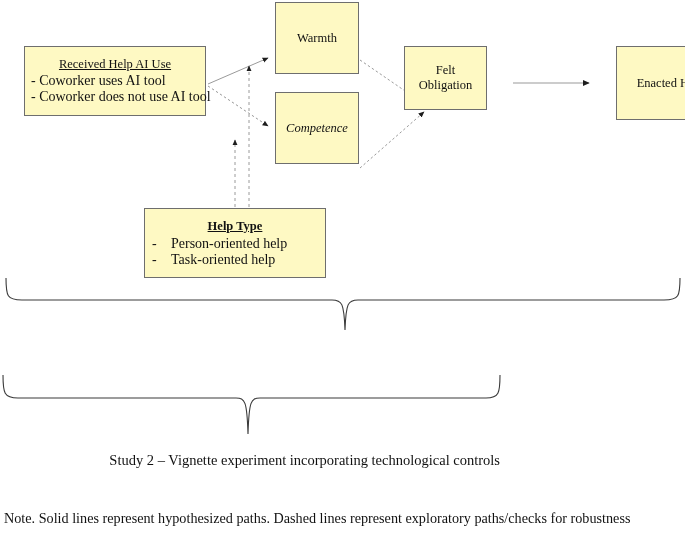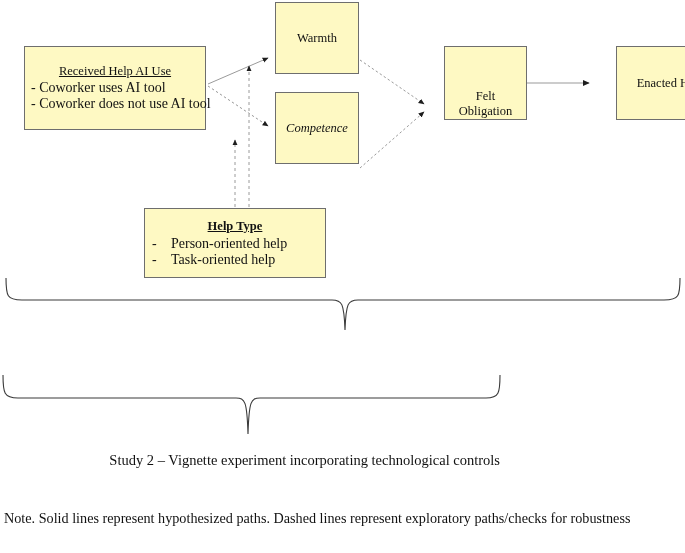--- a/index.html
+++ b/index.html
@@ -90,37 +90,37 @@
 
     <line x1="235" y1="207" x2="235" y2="140" stroke="#9a9a9a" stroke-width="1" stroke-dasharray="3,3" marker-end="url(#ah)"></line>
 
     <path d="M6,278 C6,296 7,300 22,300 L332,300 C342,300 344,303 345,330
              C346,303 348,300 358,300 L664,300 C679,300 680,296 680,278" fill="none" stroke="#3a3a3a" stroke-width="1.1"></path>
 
     <path d="M3,375 C3,393 4,398 18,398 L236,398 C245,398 247,401 248,434
              C249,401 251,398 260,398 L486,398 C499,398 500,393 500,375" fill="none" stroke="#3a3a3a" stroke-width="1.1"></path>
   </svg>
 
-  <div class="node" style="left:24px;top:46px;width:182px;height:84px;align-items:stretch;justify-content:center;">
+  <div class="node" style="left:24px;top:46px;width:182px;height:70px;align-items:stretch;justify-content:center;">
     <div class="title" style="align-self:center;margin-bottom:1px;">Received Help AI Use</div>
     <div class="bullets">
       <span class="bullet">- Coworker uses AI tool</span>
       <span class="bullet">- Coworker does not use AI tool</span>
     </div>
   </div>
 
   <div class="node" style="left:275px;top:2px;width:84px;height:72px;">
     <div class="plain">Warmth</div>
   </div>
 
   <div class="node" style="left:275px;top:92px;width:84px;height:72px;font-style:italic;">
     <div class="plain">Competence</div>
   </div>
 
-  <div class="node" style="left:444px;top:46px;width:83px;height:74px;justify-content:flex-end;">
+  <div class="node" style="left:404px;top:46px;width:83px;height:64px;">
     <div class="plain">Felt</div>
     <div class="plain">Obligation</div>
   </div>
 
   <div class="node" style="left:595px;top:46px;width:109px;height:74px;margin-left:21px;">
     <div class="plain">Enacted Help</div>
   </div>
 
   <div class="node" style="left:144px;top:208px;width:182px;height:70px;align-items:stretch;justify-content:center;">
     <div class="title" style="align-self:center;margin-bottom:2px;font-weight:bold;">Help Type</div>

